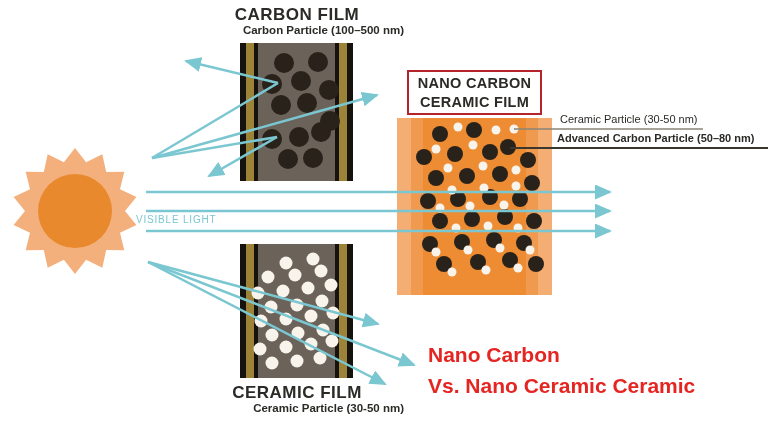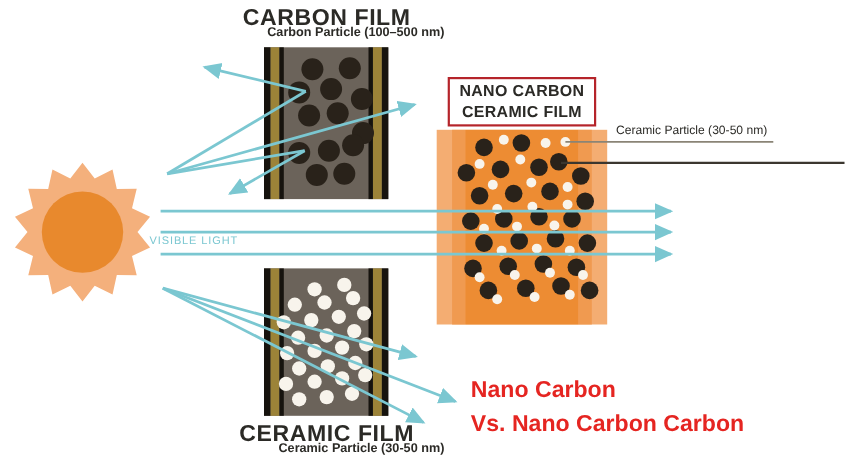--- a/index.html
+++ b/index.html
@@ -2,21 +2,21 @@
 <html style="--teal: #7bc7d1; --red: #e52521; --red-border: #b5242a; --dark: #2b2a26;"><head>
 <meta charset="utf-8">
 <style>
   html,body{margin:0;padding:0;background:#fff;}
   .canvas{
     position:relative;width:768px;height:422px;background:#ffffff;overflow:hidden;
     font-family:"Liberation Sans", sans-serif;
   }
   #diagram-svg{position:absolute;left:0;top:0;}
   .lbl{position:absolute;color:var(--dark,#2b2a26);white-space:nowrap;}
-  .film-title{width:214px;left:190px;text-align:center;font-weight:bold;font-size:21px;letter-spacing:.5px;}
+  .film-title{width:214px;left:190px;text-align:center;font-weight:bold;font-size:17px;letter-spacing:.5px;}
   .film-sub{width:214px;left:190px;text-align:right;font-weight:bold;font-size:11.5px;}
   .carbon-title{top:5px;}
   .carbon-sub{top:24px;}
   .ceramic-title{top:383px;}
   .ceramic-sub{top:402px;}
   .nano-box{
     position:absolute;left:407px;top:70px;width:131px;height:41px;
     border:2px solid var(--red-border,#b5242a);
     display:flex;flex-direction:column;justify-content:center;align-items:center;
     font-weight:bold;font-size:14.5px;line-height:19px;color:var(--dark,#2b2a26);
@@ -187,21 +187,22 @@
 
   <div class="lbl film-title carbon-title">CARBON FILM</div>
   <div class="lbl film-sub carbon-sub">Carbon Particle (100–500 nm)</div>
 
   <div class="nano-box">
     <div>NANO CARBON</div>
     <div>CERAMIC FILM</div>
   </div>
 
   <div class="lbl callout1">Ceramic Particle (30-50 nm)</div>
+  <div class="lbl callout2">Advanced Carbon Particle (50–80 nm)</div>
 
   <div class="visible-light lbl">VISIBLE LIGHT</div>
 
   <div class="lbl film-title ceramic-title">CERAMIC FILM</div>
   <div class="lbl film-sub ceramic-sub">Ceramic Particle (30-50 nm)</div>
 
   <div class="red-line red1">Nano Carbon</div>
-  <div class="red-line red2">Vs. Nano Carbon Carbon</div>
+  <div class="red-line red2">Vs. Nano Ceramic Ceramic</div>
 </div>
 
 </body></html>

